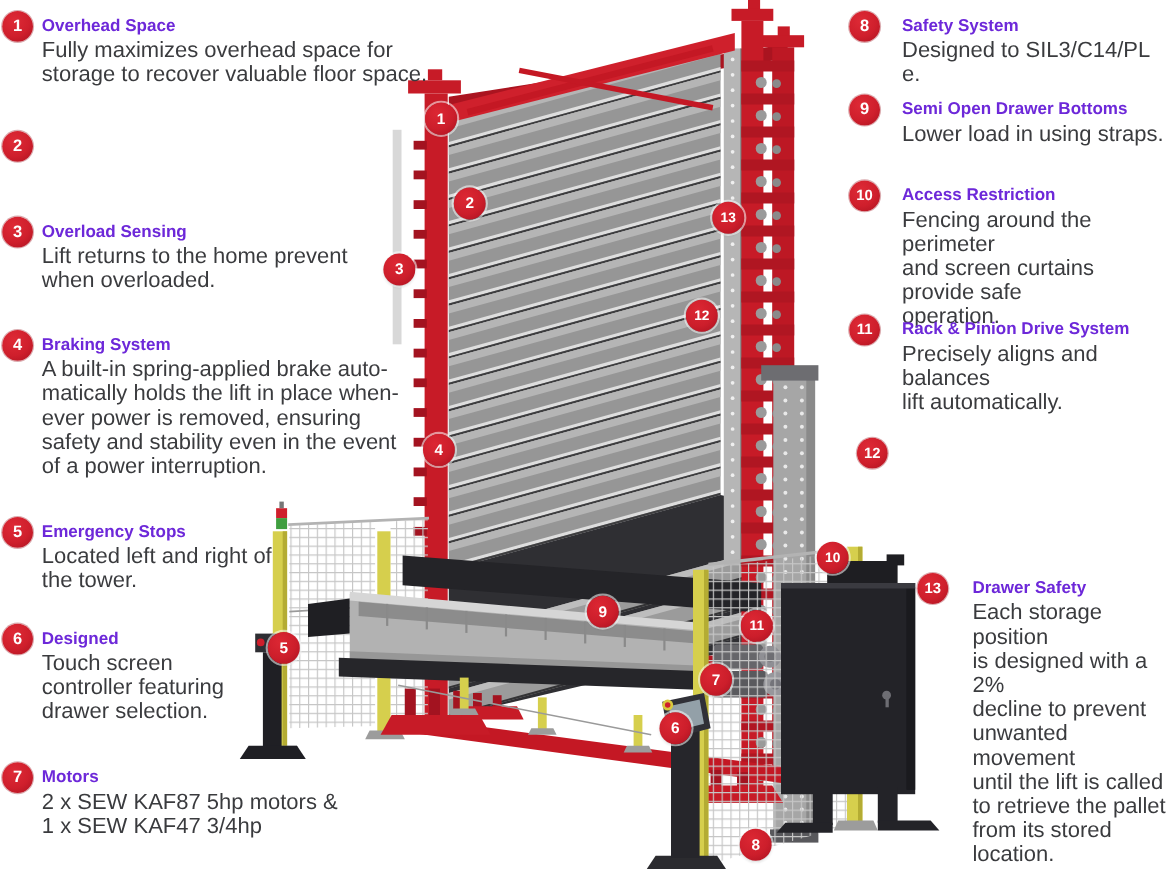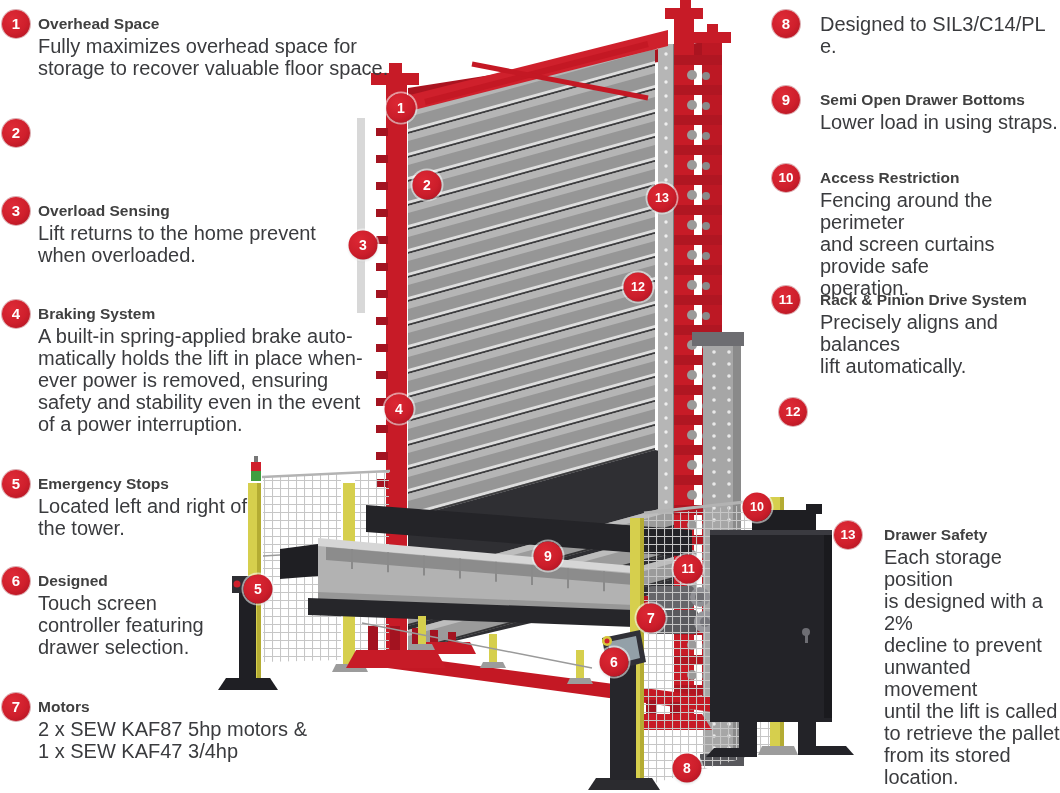--- a/index.html
+++ b/index.html
@@ -6,21 +6,21 @@
   #page{position:relative;width:1060px;height:793px;background:#ffffff;overflow:hidden;
         font-family:"Liberation Sans","DejaVu Sans",sans-serif;}
   #illu{position:absolute;left:0;top:0;}
   .fb{position:absolute;}
   .fb .badge{position:absolute;left:0;top:-3px;width:28px;height:28px;border-radius:50%;
       background:radial-gradient(circle at 38% 32%, #de2a36 0%, #cf1f2c 55%, #ab1220 100%);
       color:#fff;font-weight:bold;font-size:15px;line-height:28px;text-align:center;
       box-shadow:0 0 0 1px rgba(150,15,25,.35);}
   .fb .badge.two{font-size:13.5px;}
   .fb .txt{line-height:22px;font-size:20px;color:#3a3b3e;white-space:pre-line;}
-  .fb .ttl{font-weight:bold;color:#404040;line-height:22px;font-size:15.5px;white-space:nowrap;}
+  .fb .ttl{font-weight:bold;color:#6d28d9;line-height:22px;font-size:15.5px;white-space:nowrap;}
   .col-l .txt-wrap{margin-left:36px;}
   .col-r .txt-wrap{margin-left:48px;}
   .col-r13 .txt-wrap{margin-left:50px;}
   .marker{position:absolute;width:29px;height:29px;border-radius:50%;
       background:radial-gradient(circle at 38% 32%, #dc2733 0%, #cc1e2b 55%, #a81120 100%);
       color:#fff;font-weight:bold;font-size:14px;line-height:29px;text-align:center;
       transform:translate(-50%,-50%);
       box-shadow:0 0 0 2px rgba(255,255,255,.55), 0 1px 2px rgba(0,0,0,.35);}
   .marker.two{font-size:12.5px;}
 </style>
@@ -464,20 +464,21 @@
     <div class="txt-wrap">
         <div class="ttl">Motors</div>
       <div class="txt">2 x SEW KAF87 5hp motors &amp;
 1 x SEW KAF47 3/4hp</div>
       </div>
   </div>
 
   <div class="fb col-r" style="left:772px;top:13px;">
     <span class="badge">8</span>
     <div class="txt-wrap">
+        <div class="ttl">Safety System</div>
       <div class="txt">Designed to SIL3/C14/PL e.</div>
       </div>
   </div>
   <div class="fb col-r" style="left:772px;top:89px;">
     <span class="badge">9</span>
     <div class="txt-wrap">
         <div class="ttl">Semi Open Drawer Bottoms</div>
       <div class="txt">Lower load in using straps.</div>
       </div>
   </div>

